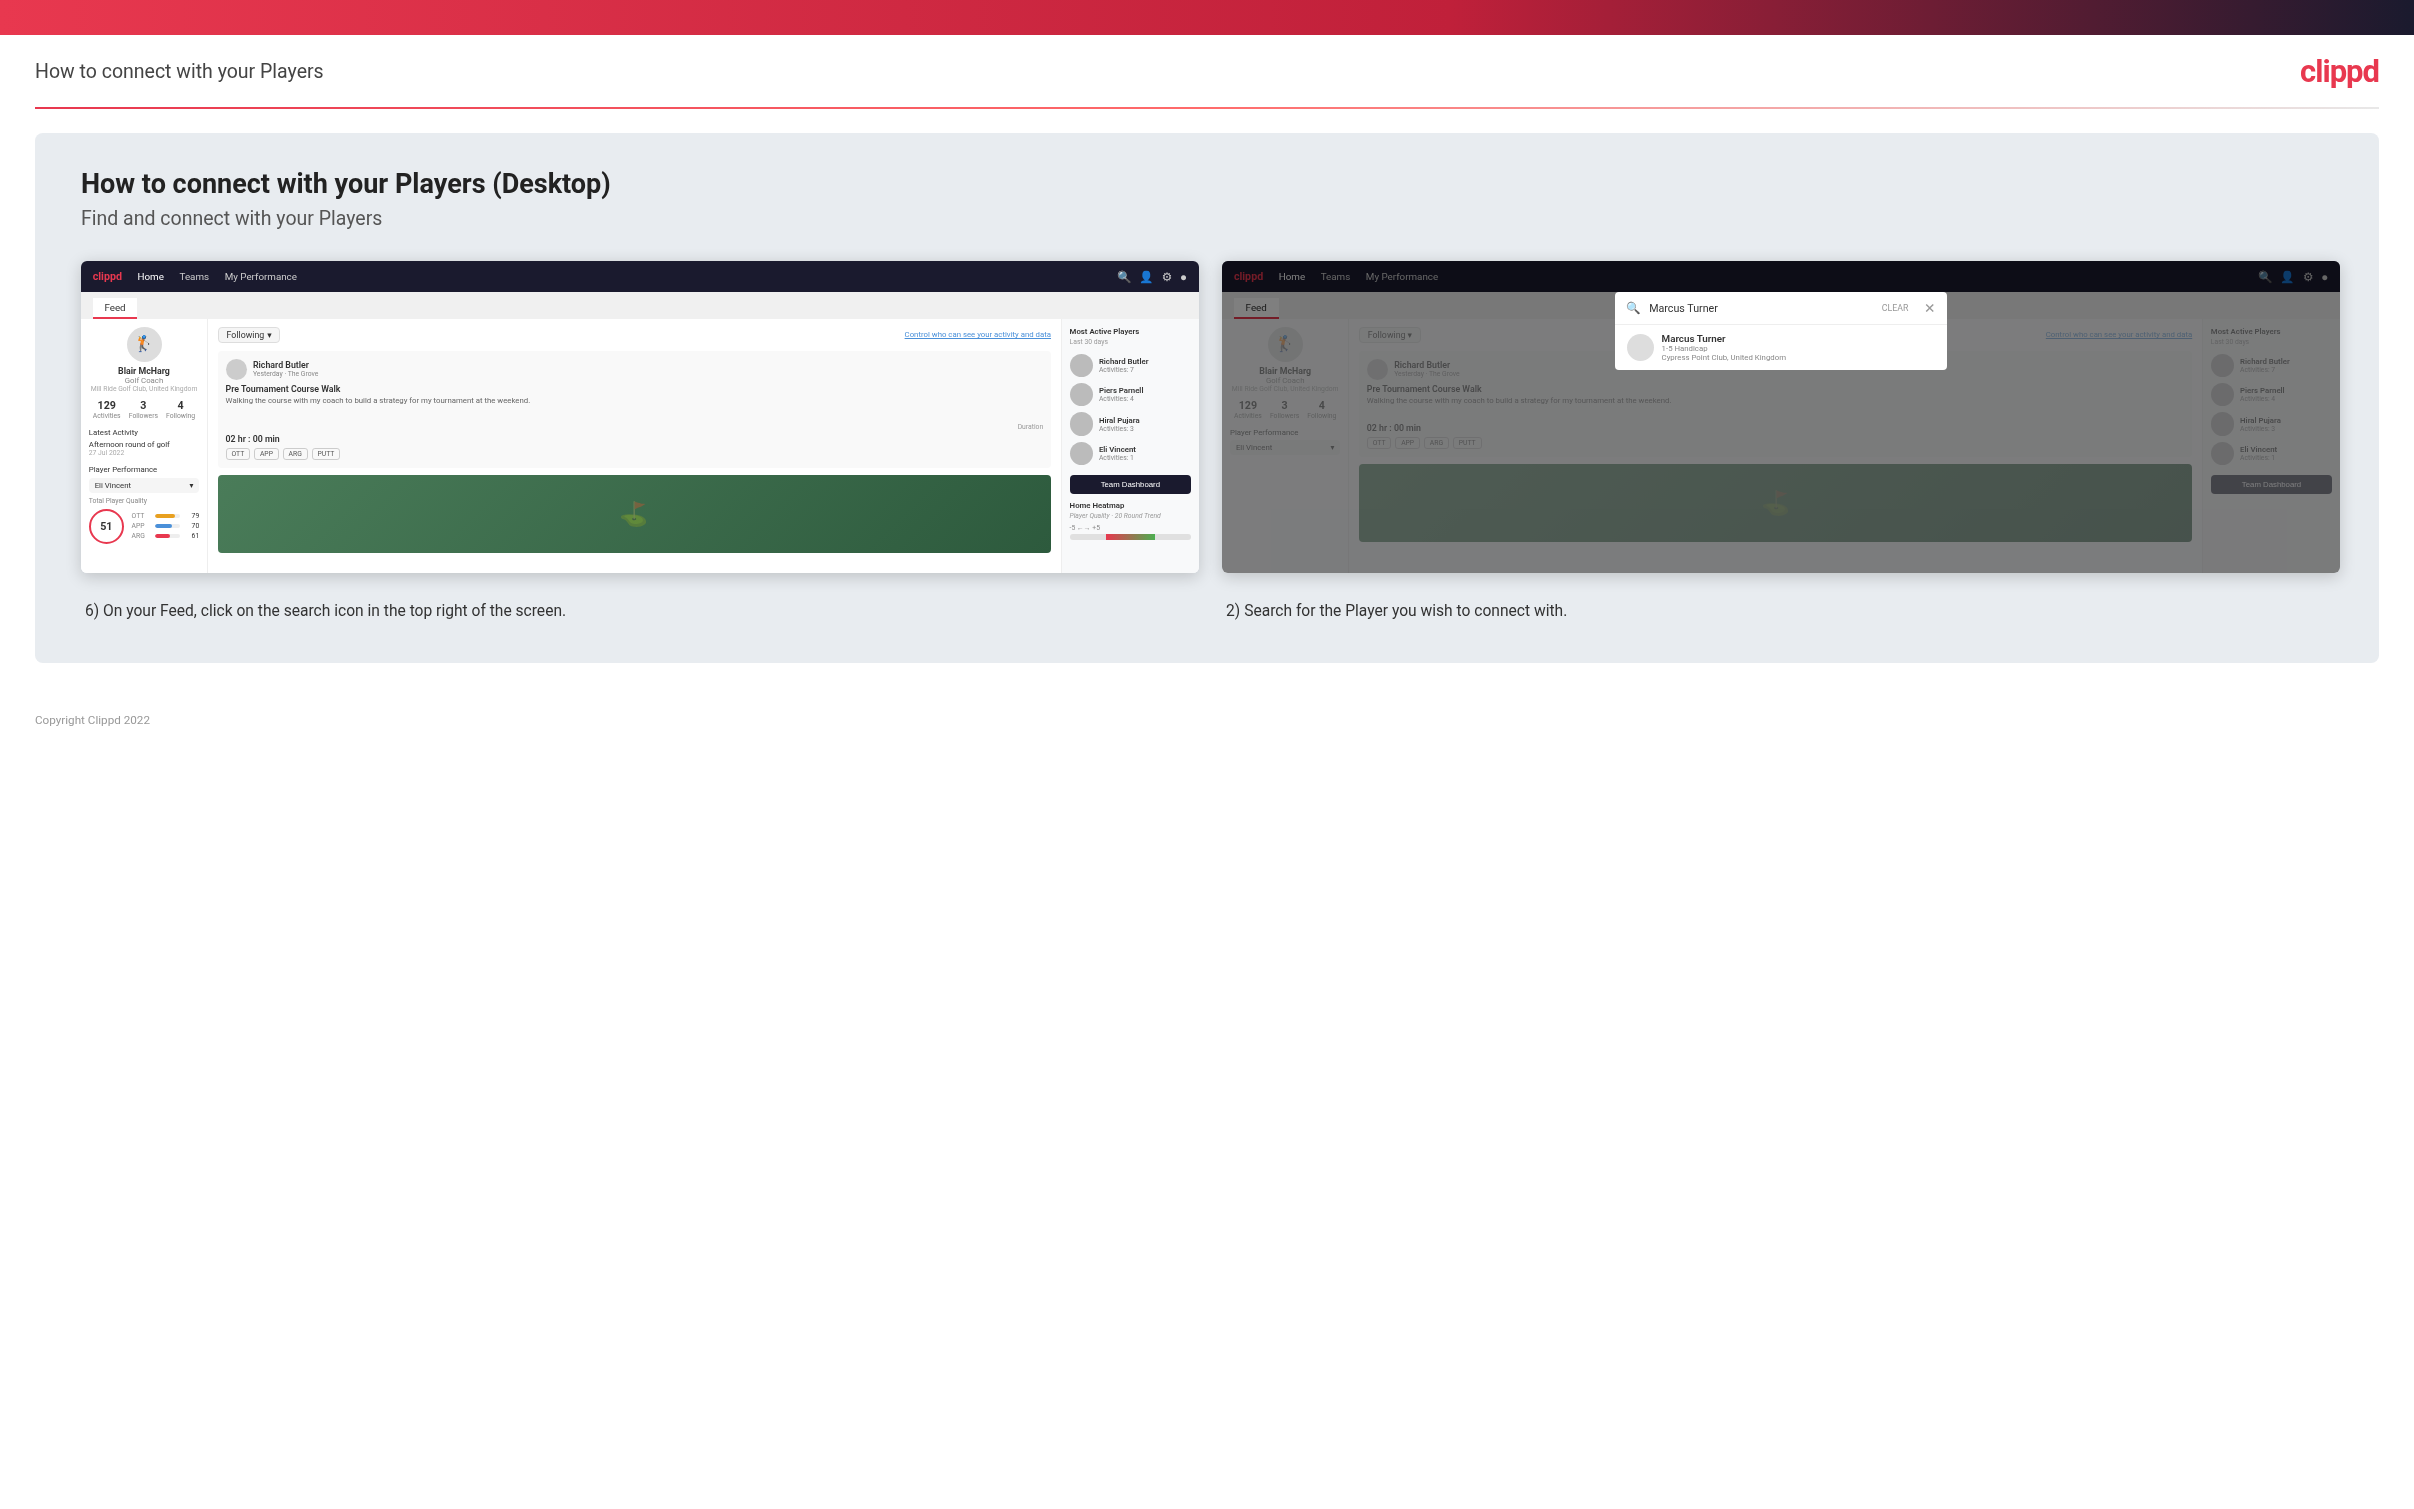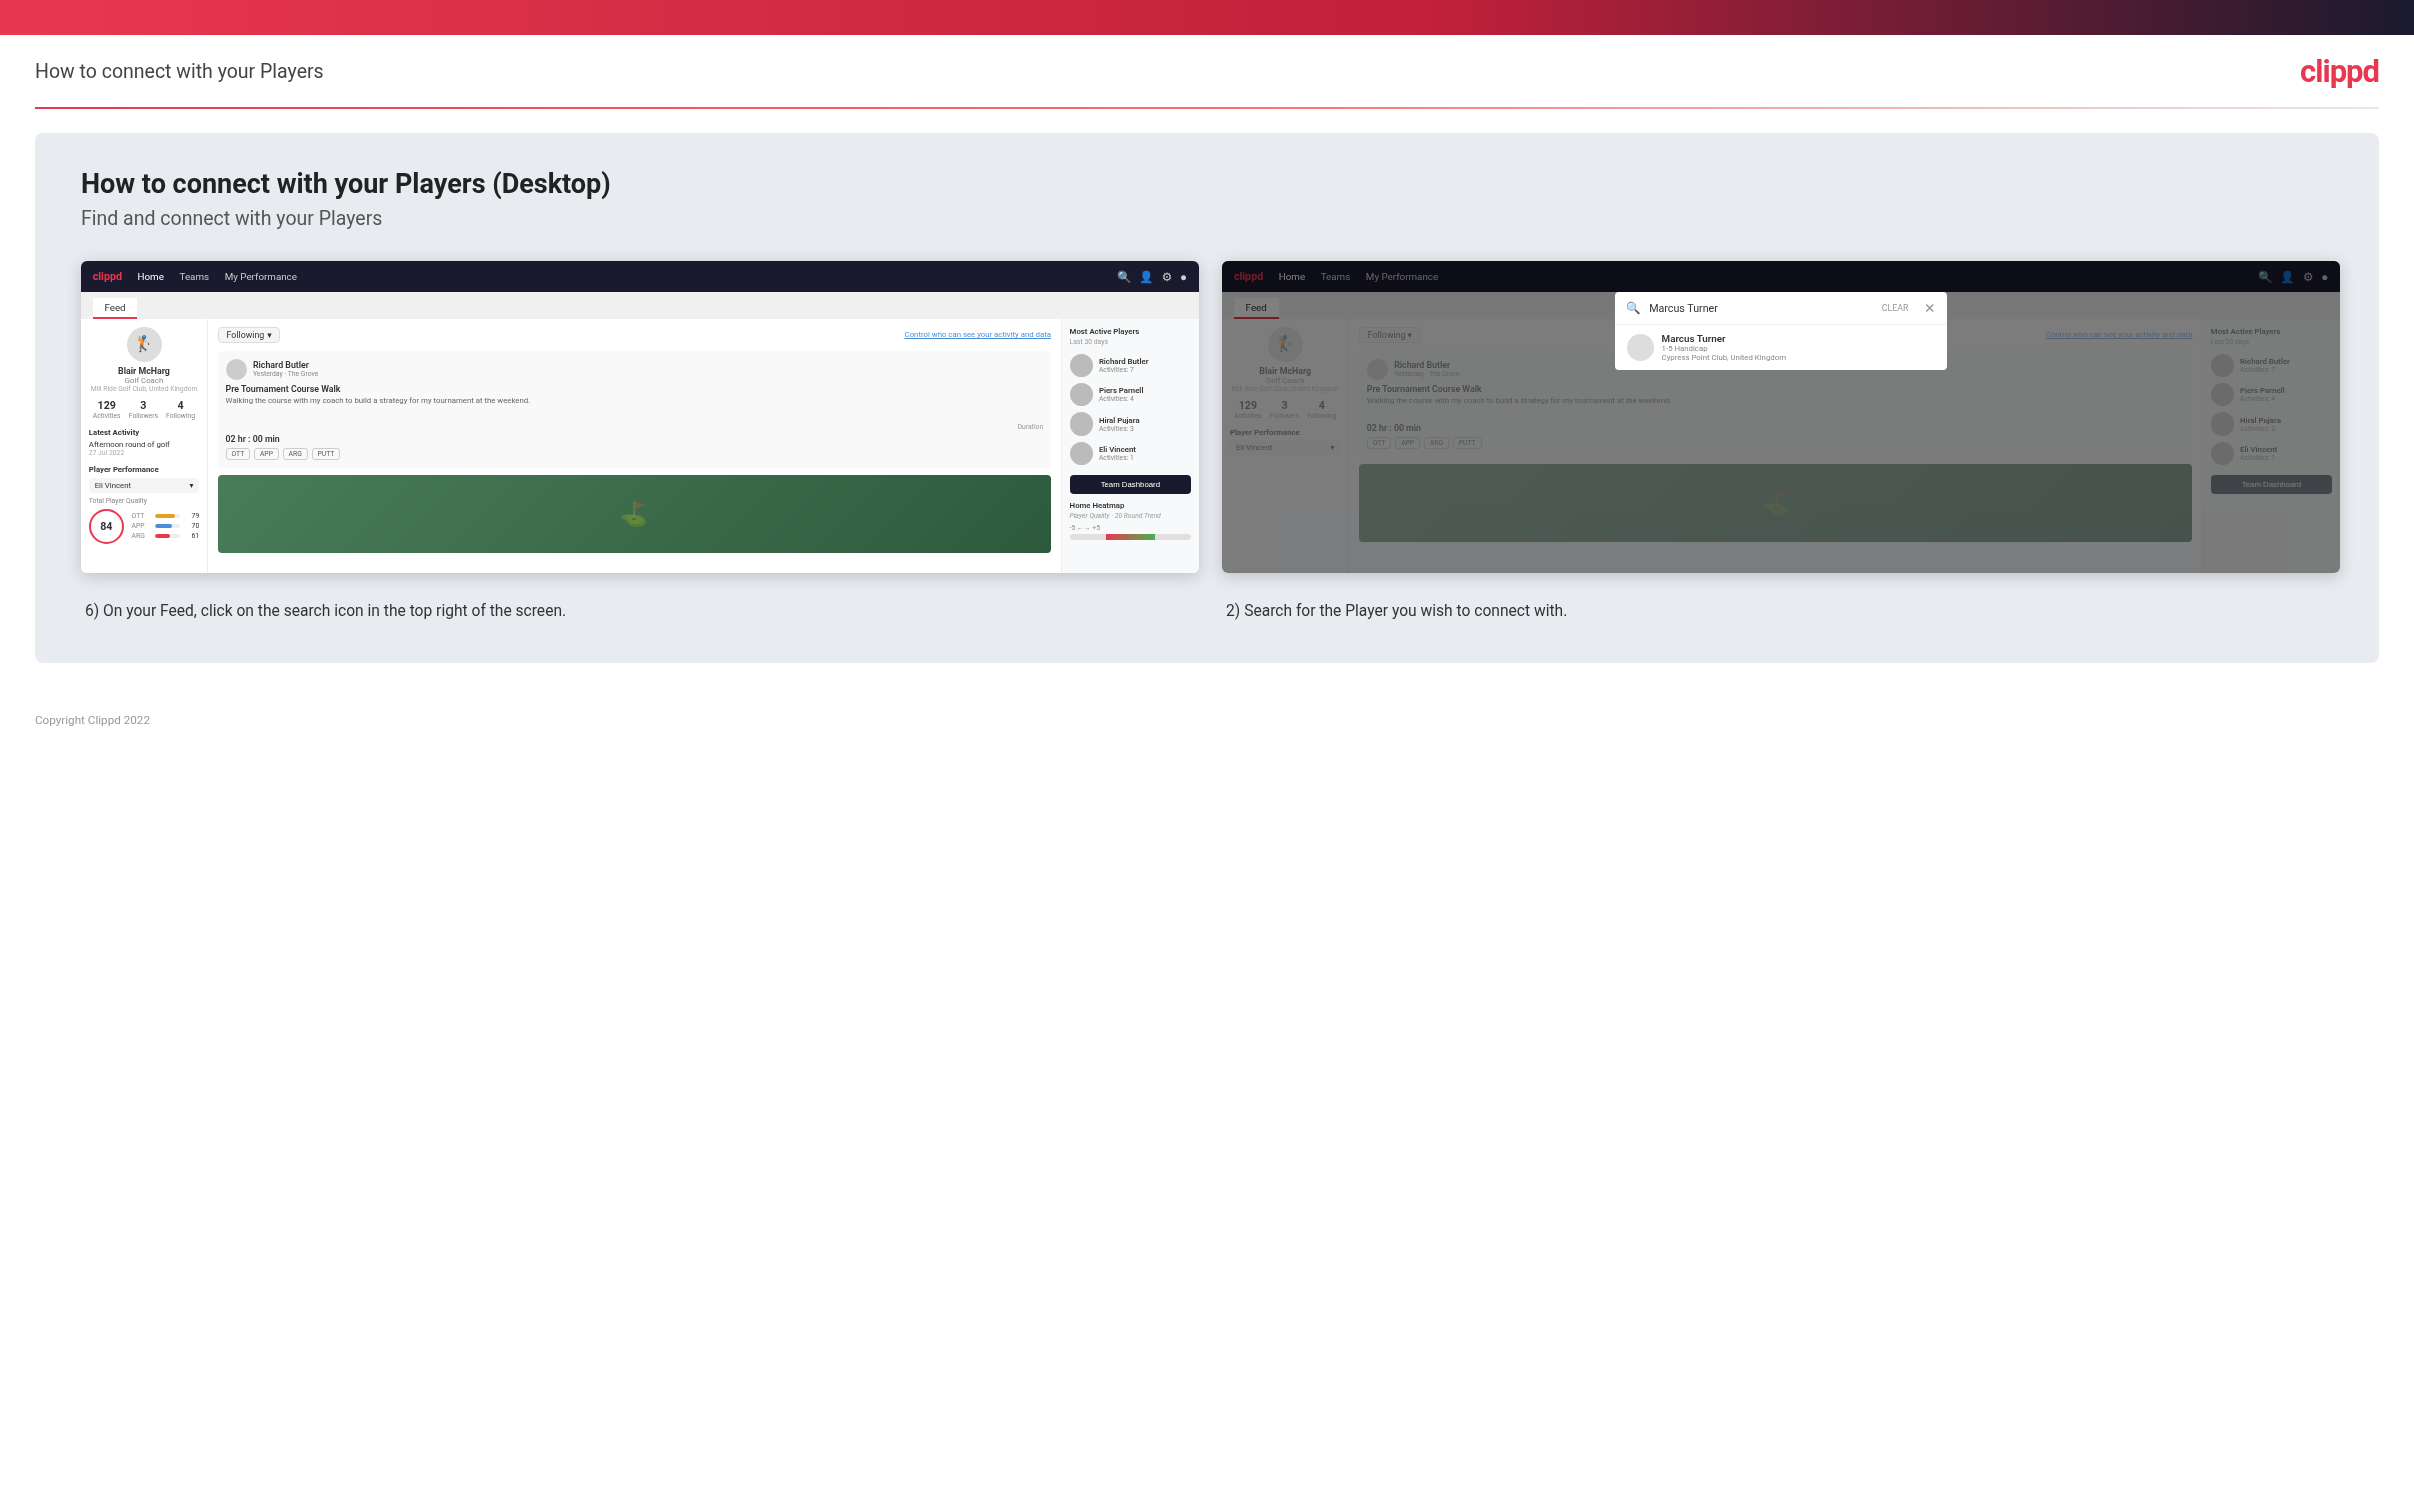--- a/index.html
+++ b/index.html
@@ -181,21 +181,21 @@
       font-weight: 700;
       font-size: 10.7px;
       color: #333;
     }
     .stat-label {
       font-size: 6.8px;
       color: #888;
     }
     .section-title-small {
       font-size: 7.8px;
-      font-weight: 700;
+      font-weight: 400;
       color: #333;
       margin: 7.8px 0 3.9px 0;
     }
     .player-selected {
       display: flex;
       align-items: center;
       justify-content: space-between;
       background: #f5f5f5;
       border-radius: 3.9px;
       padding: 2.9px 5.9px;
@@ -584,21 +584,21 @@
             <div class="section-title-small">Latest Activity</div>
             <div style="font-size:7.8px;color:#333;">Afternoon round of golf</div>
             <div style="font-size:6.8px;color:#aaa;margin-bottom:5.9px;">27 Jul 2022</div>
             <div class="section-title-small">Player Performance</div>
             <div class="player-selected">
               <span style="font-size:7.8px;color:#333;">Eli Vincent</span>
               <span style="font-size:7.8px;">▾</span>
             </div>
             <div style="font-size:6.8px;color:#888;margin:3.9px 0 2px 0;">Total Player Quality</div>
             <div class="big-score">
-              <div class="big-score-circle">84</div>
+              <div class="big-score-circle">51</div>
               <div style="flex:1;">
                 <div class="quality-bar-row">
                   <span class="quality-label">OTT</span>
                   <div class="quality-bar-bg">
                     <div class="quality-bar-fill" style="width:79%;background:#e8a020;"></div>
                   </div>
                   <span class="quality-number">79</span>
                 </div>
                 <div class="quality-bar-row">
                   <span class="quality-label">APP</span>

